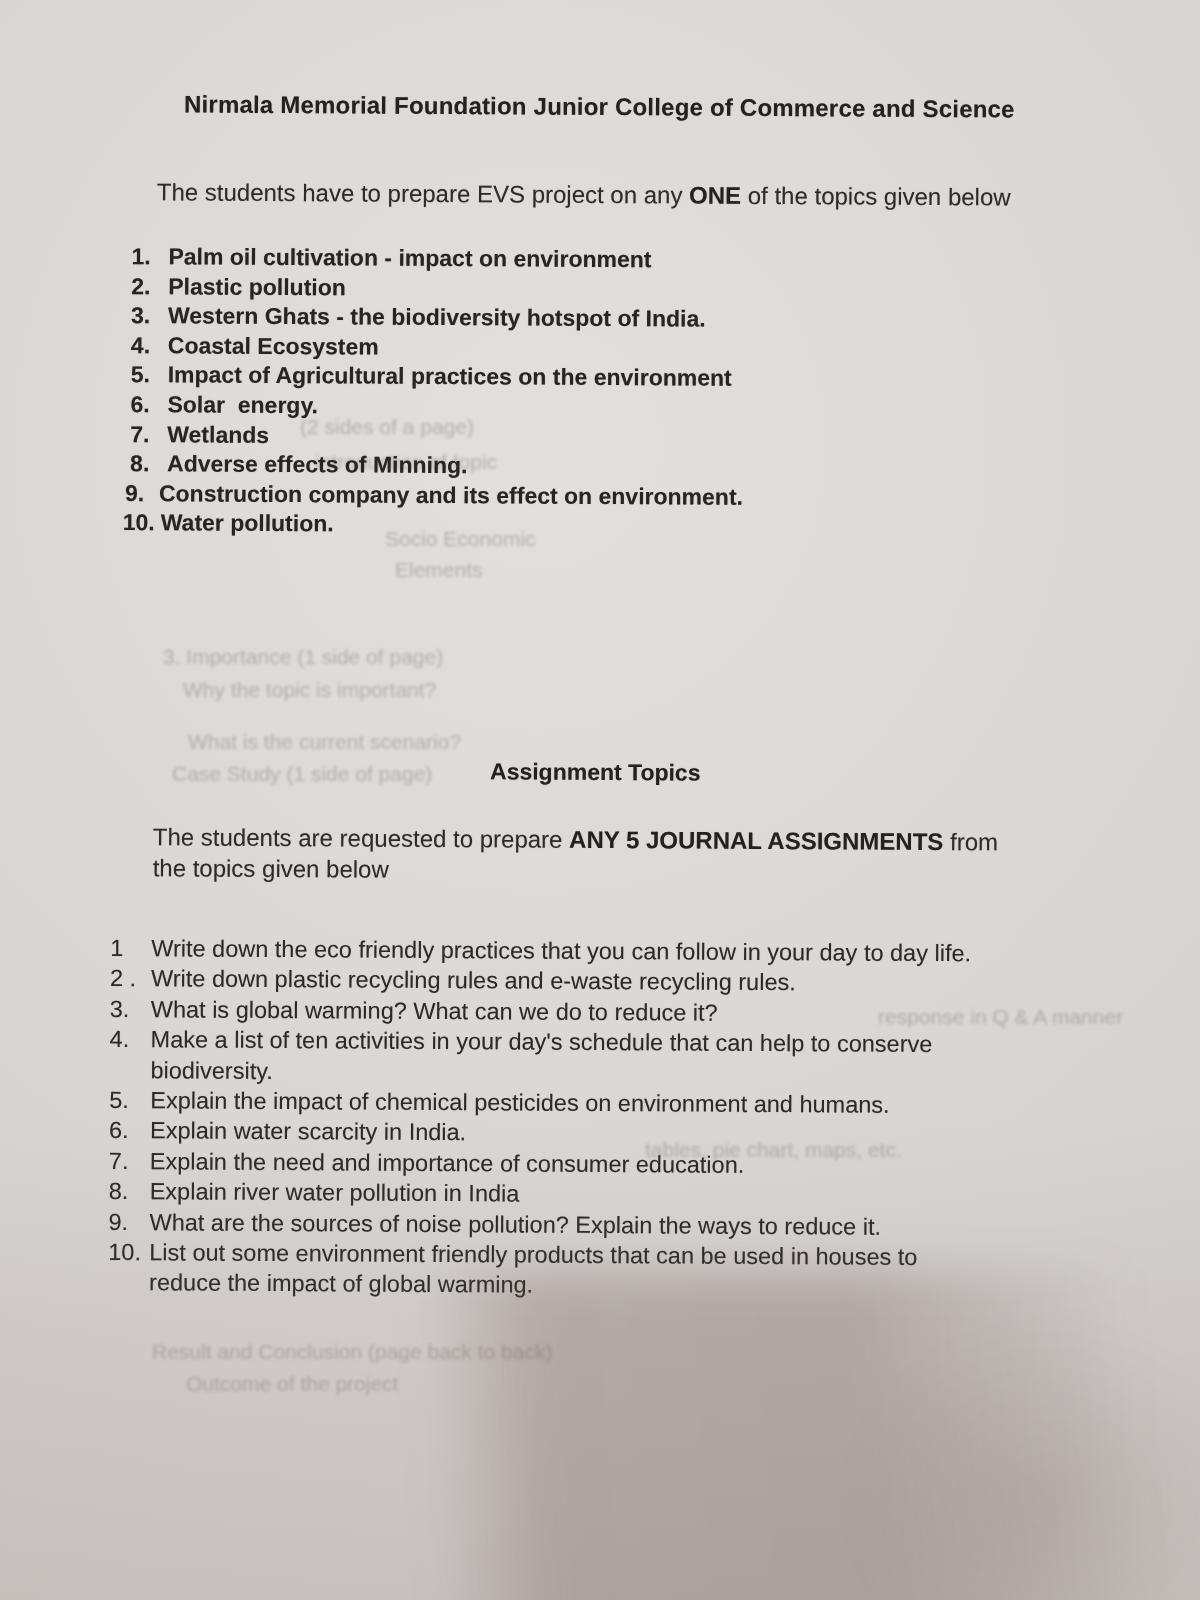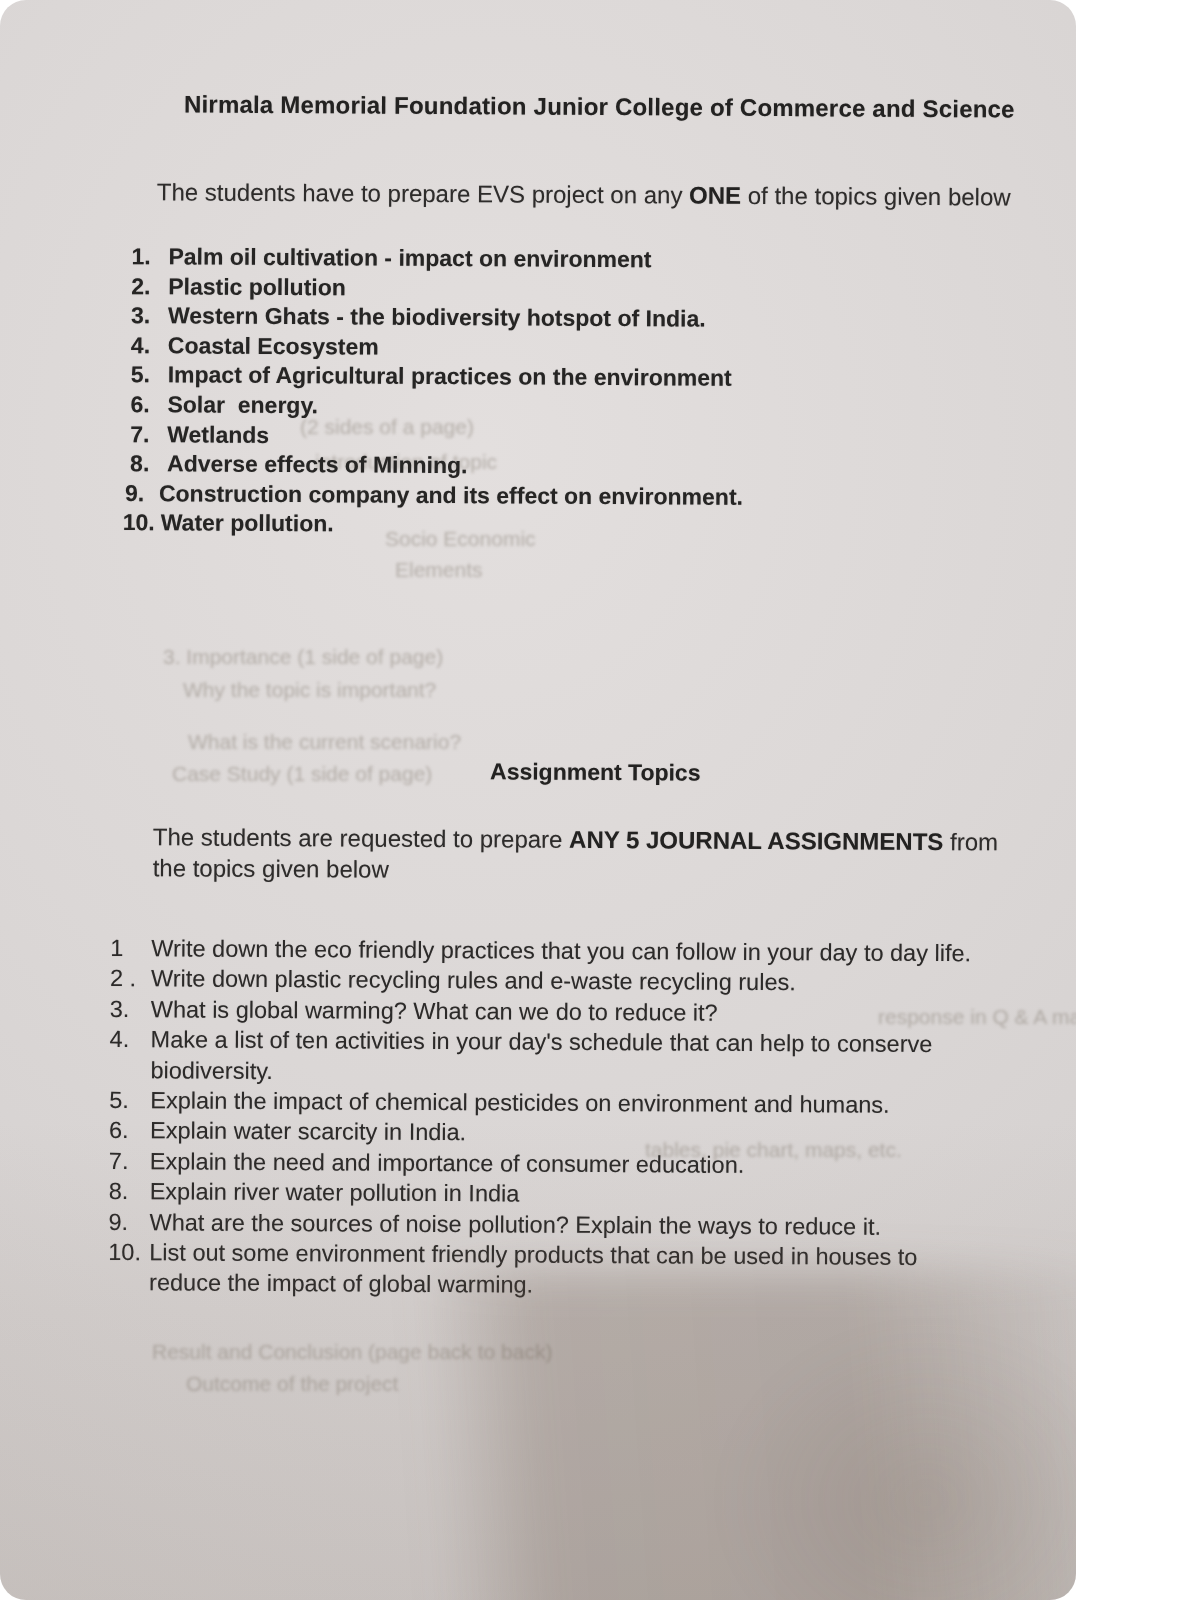--- a/index.html
+++ b/index.html
@@ -3,24 +3,23 @@
 <meta charset="utf-8">
 <style>
   html, body {
     margin: 0; padding: 0;
     width: 1200px; height: 1600px;
     overflow: hidden;
     font-family: "Liberation Sans", sans-serif;
   }
   .paper {
     position: relative;
-    width: 1076px; height: 1600px;
+    width: 1200px; height: 1600px;
     background: radial-gradient(120% 90% at 45% 28%, #e3dfde 0%, #dbd7d6 45%, #d4d0cf 78%, #cfcbc9 100%);
     overflow: hidden;
-    border-radius: 26px;
   }
   .sheet-content {
     position: relative;
     width: 1200px; height: 1600px;
     transform: rotate(0.35deg);
     transform-origin: 50% 0;
     z-index: 2;
   }
   .doc-title {
     margin: 0;

